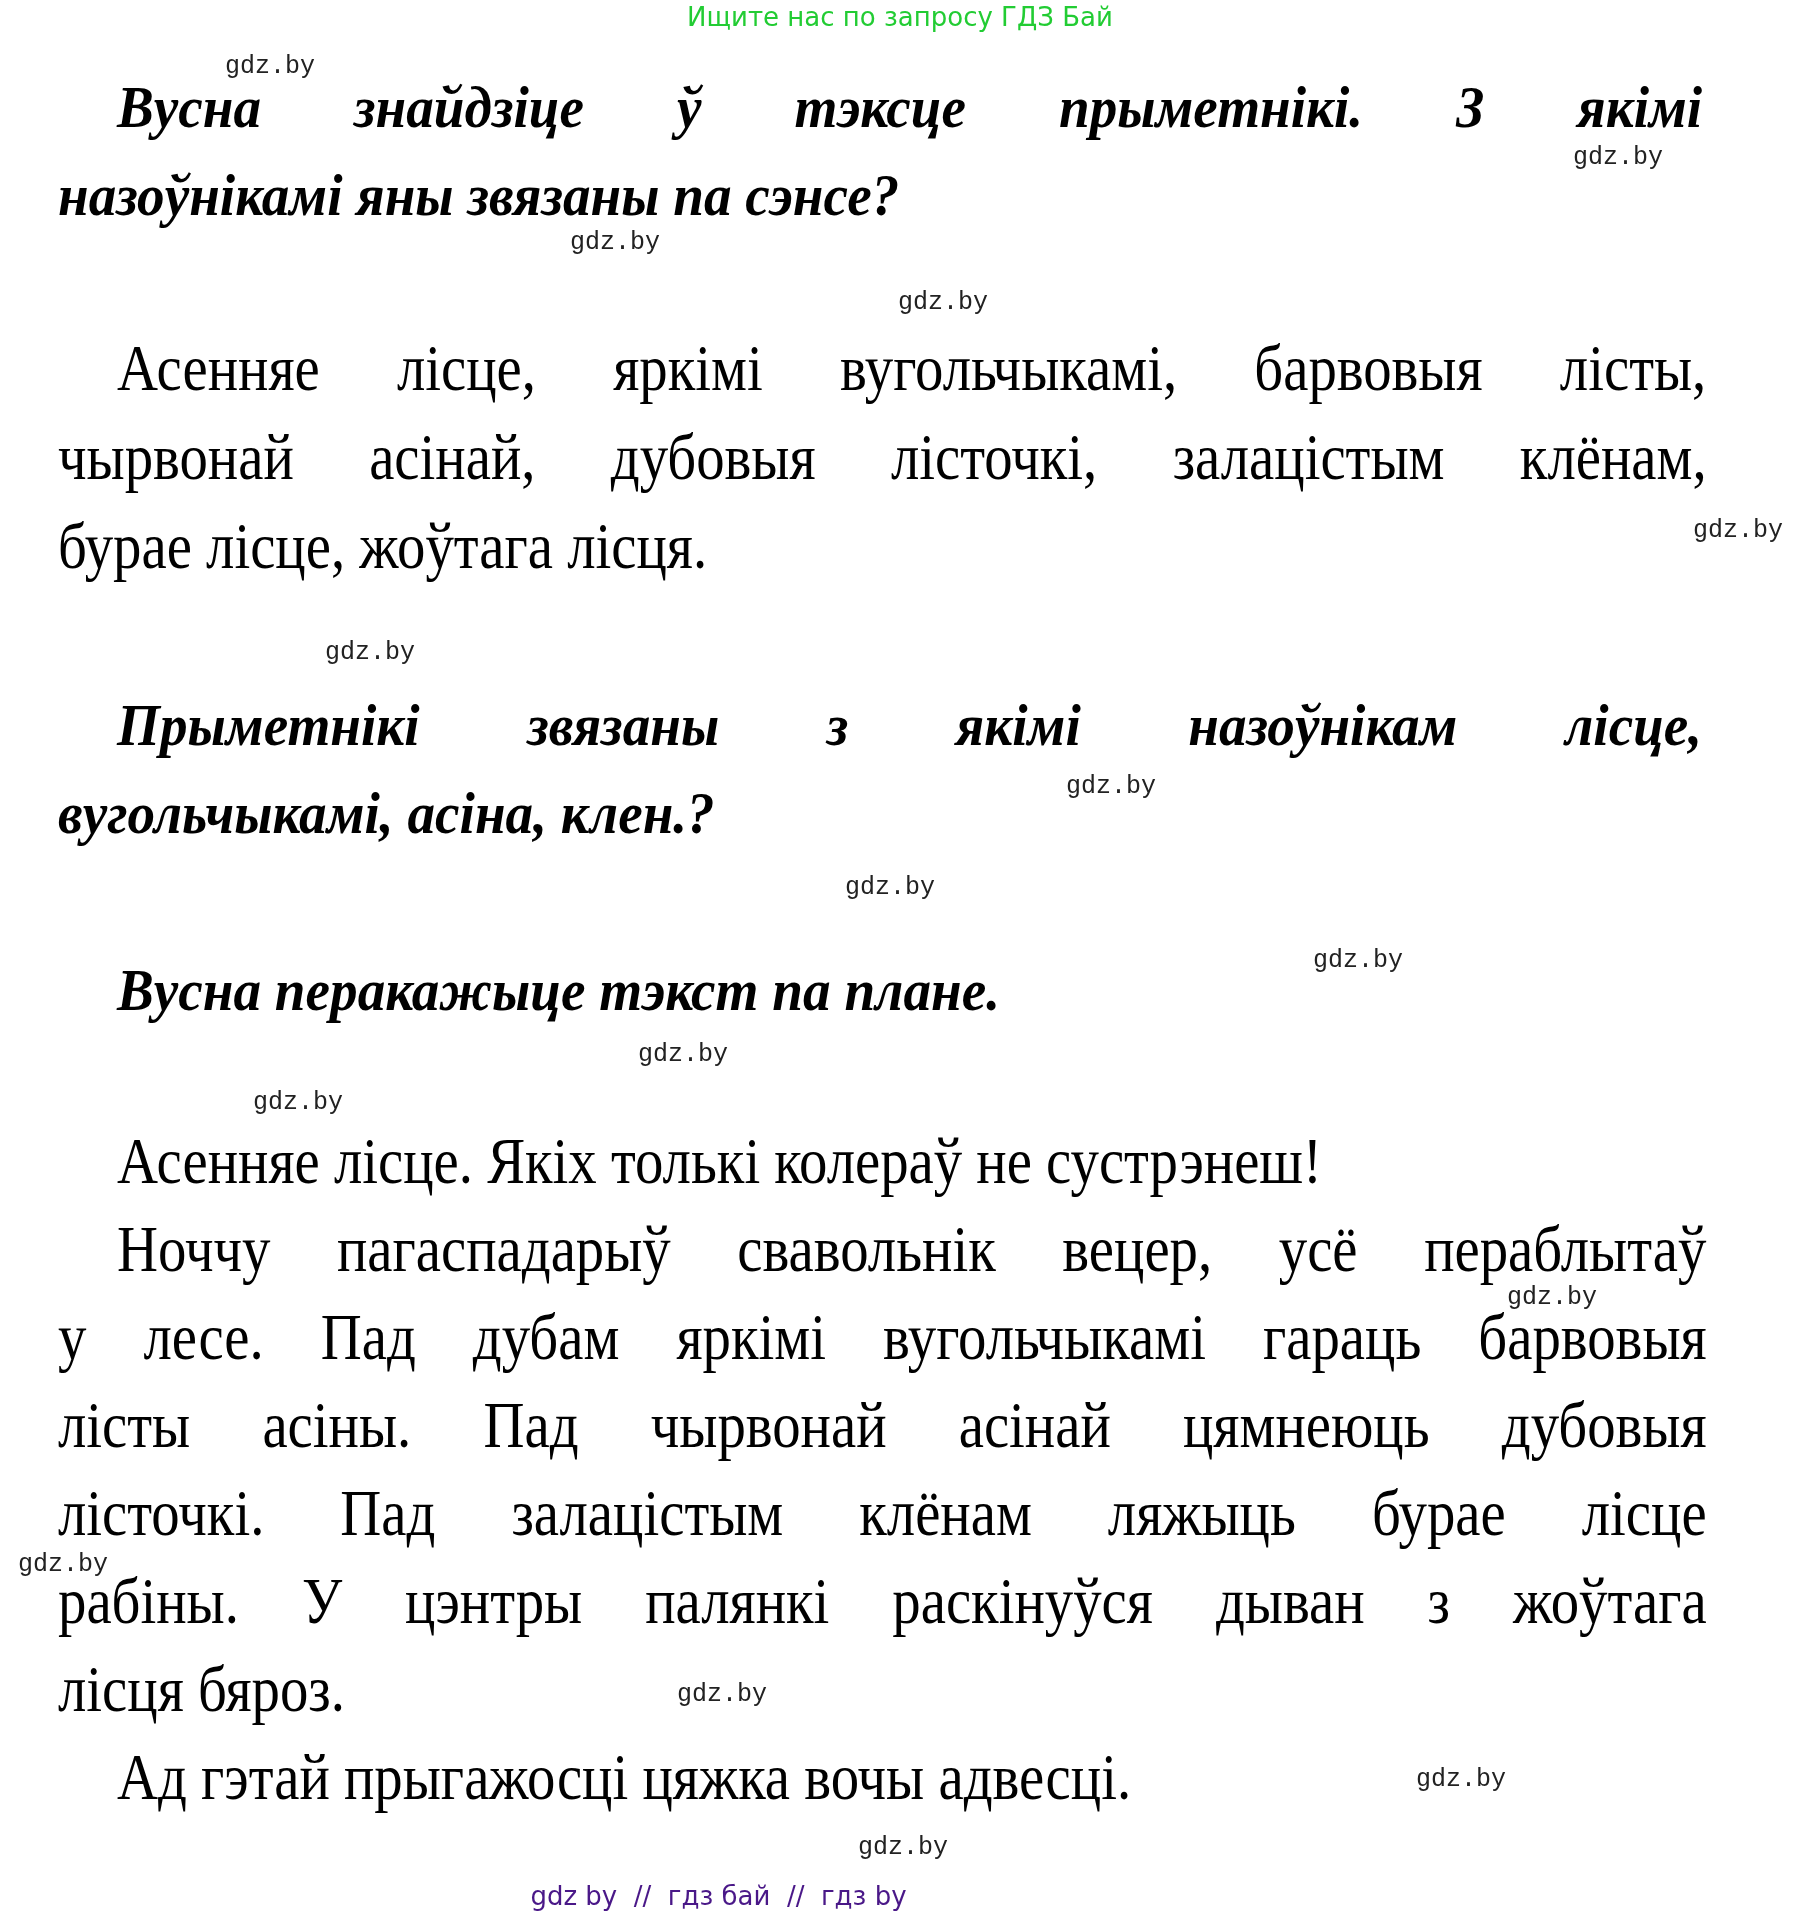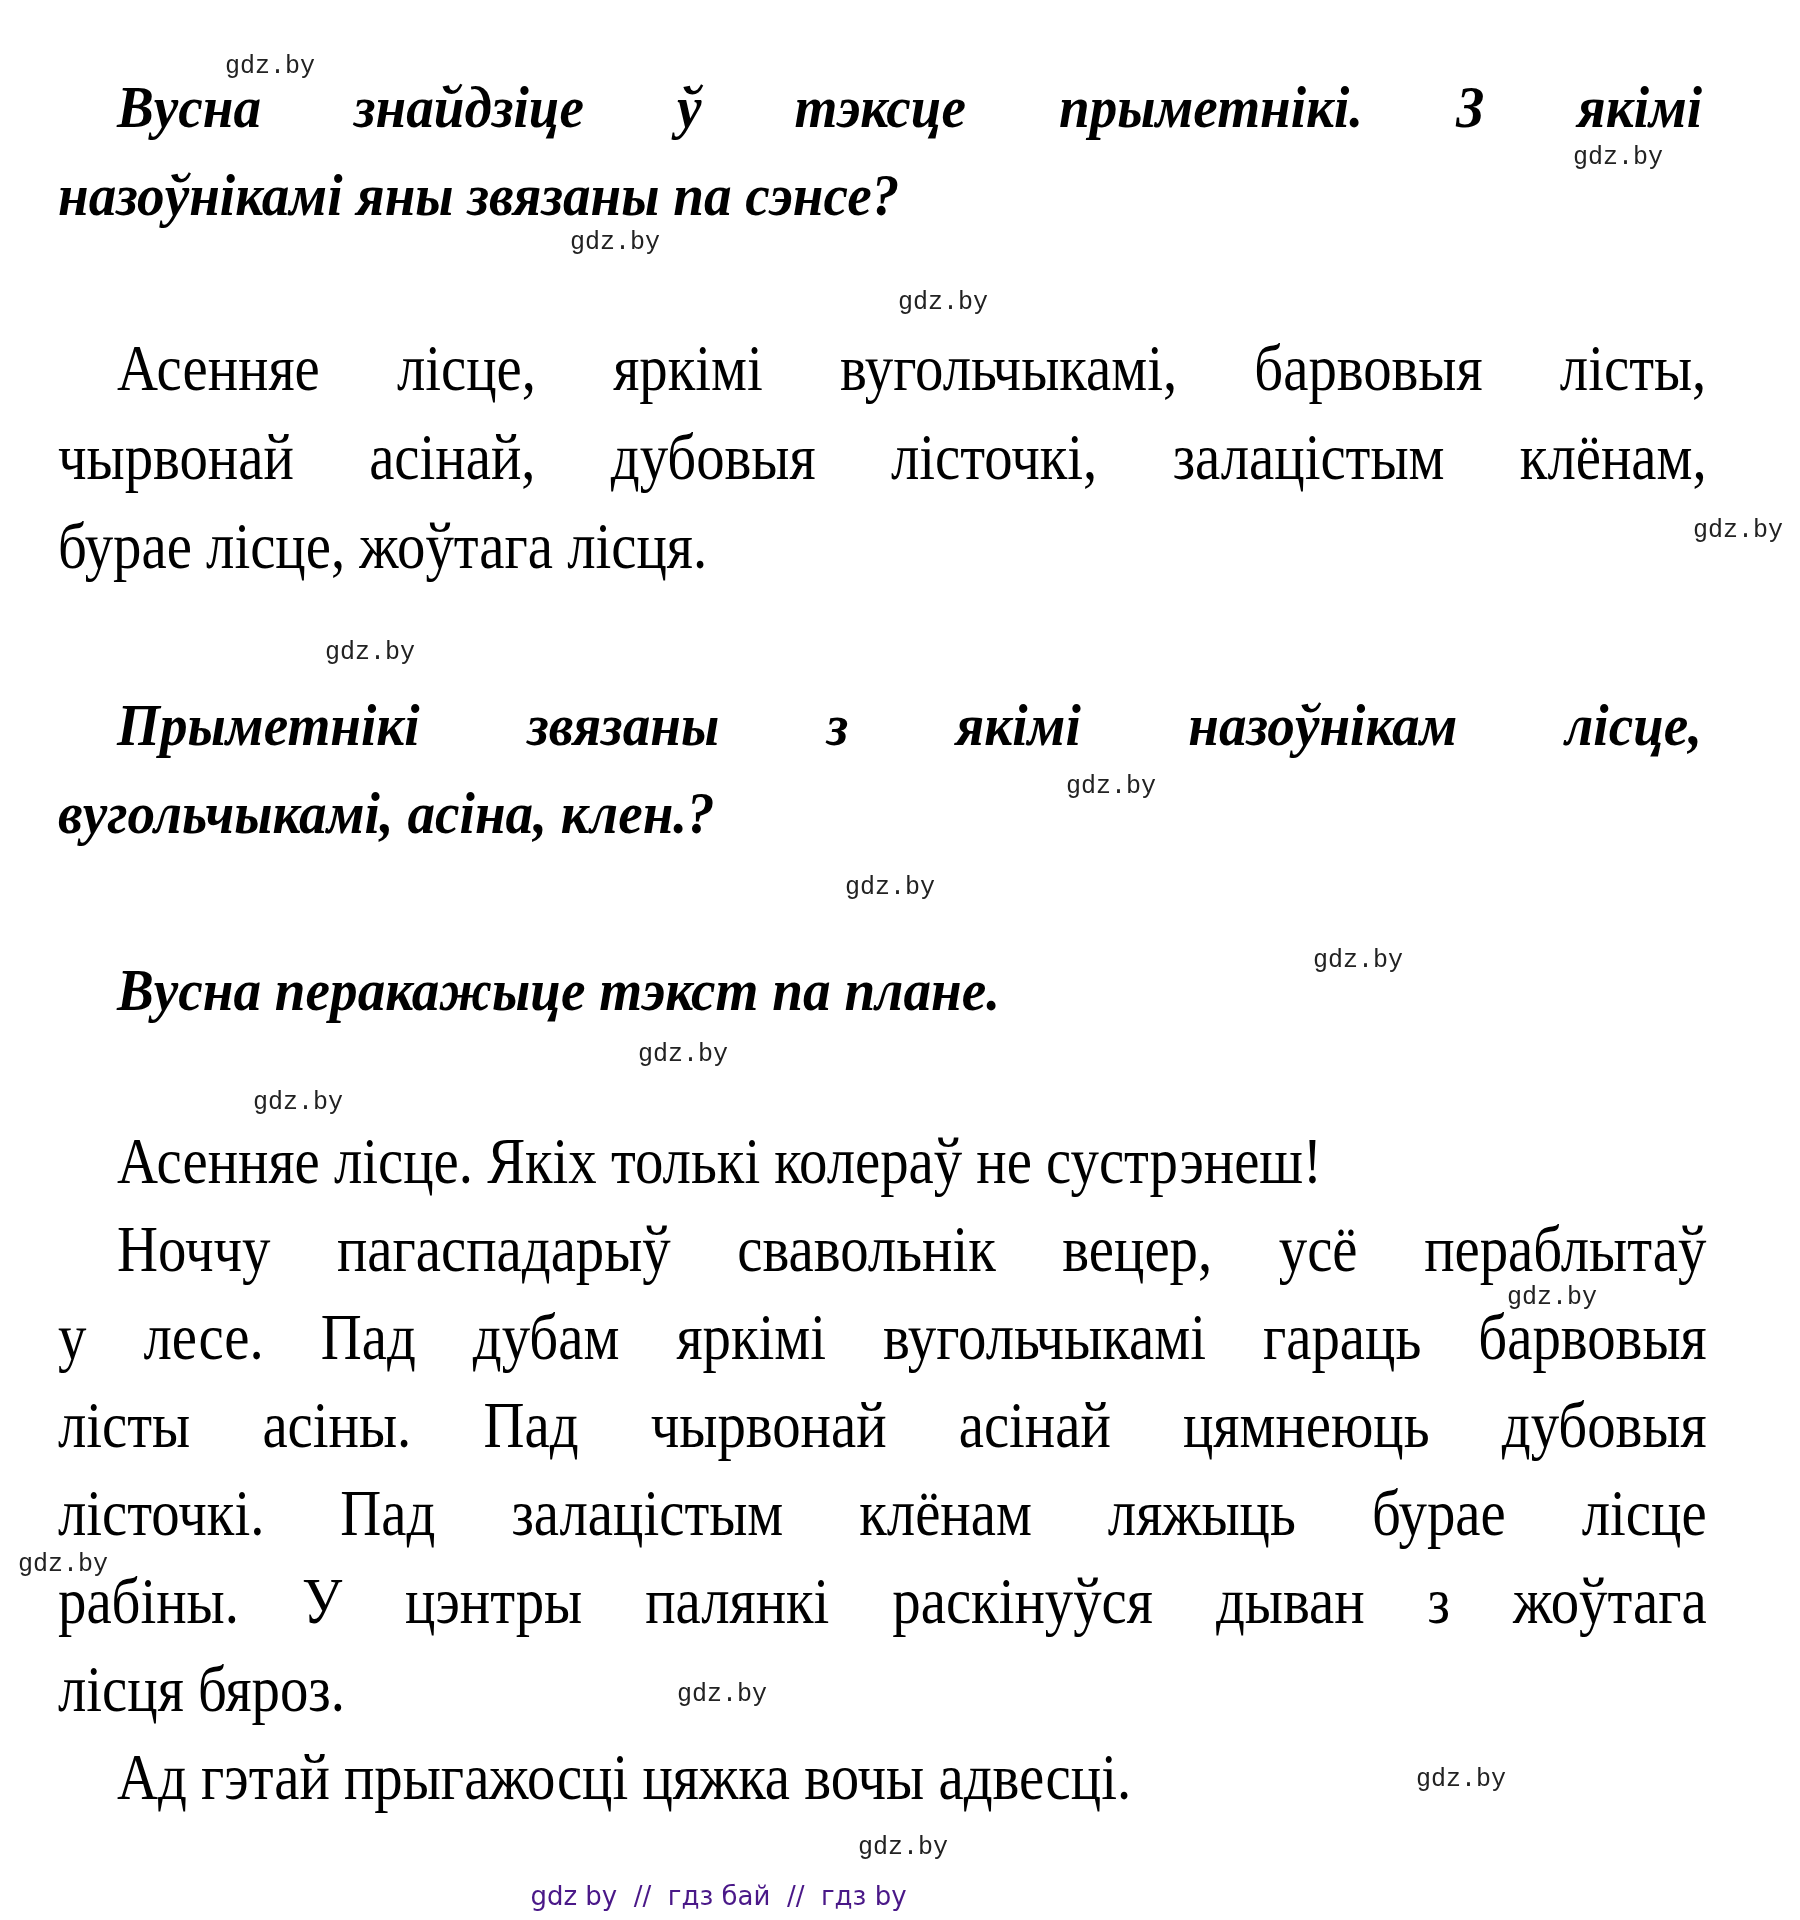--- a/index.html
+++ b/index.html
@@ -76,20 +76,21 @@
     line-height: 30px;
     color: #222222;
     white-space: nowrap;
   }
 </style>
 </head>
 <body>
 
 <div class="page">
 
+  <div class="top-banner" style="top:0px;">Ищите нас по запросу ГДЗ Бай</div>
 
   <div class="line heading full" style="left:117px; top:72px; width:1723px;">Вусна знайдзіце ў тэксце прыметнікі. З якімі</div>
   <div class="line heading" style="left:58px; top:160px;">назоўнікамі яны звязаны па сэнсе?</div>
 
   <div class="line body-text full" style="left:117px; top:330px; width:1848px;">Асенняе лісце, яркімі вугольчыкамі, барвовыя лісты,</div>
   <div class="line body-text full" style="left:58px; top:419px; width:1917px;">чырвонай асінай, дубовыя лісточкі, залацістым клёнам,</div>
   <div class="line body-text" style="left:58px; top:508px;">бурае лісце, жоўтага лісця.</div>
 
   <div class="line heading full" style="left:117px; top:690px; width:1723px;">Прыметнікі звязаны з якімі назоўнікам лісце,</div>
   <div class="line heading" style="left:58px; top:778px;">вугольчыкамі, асіна, клен.?</div>

